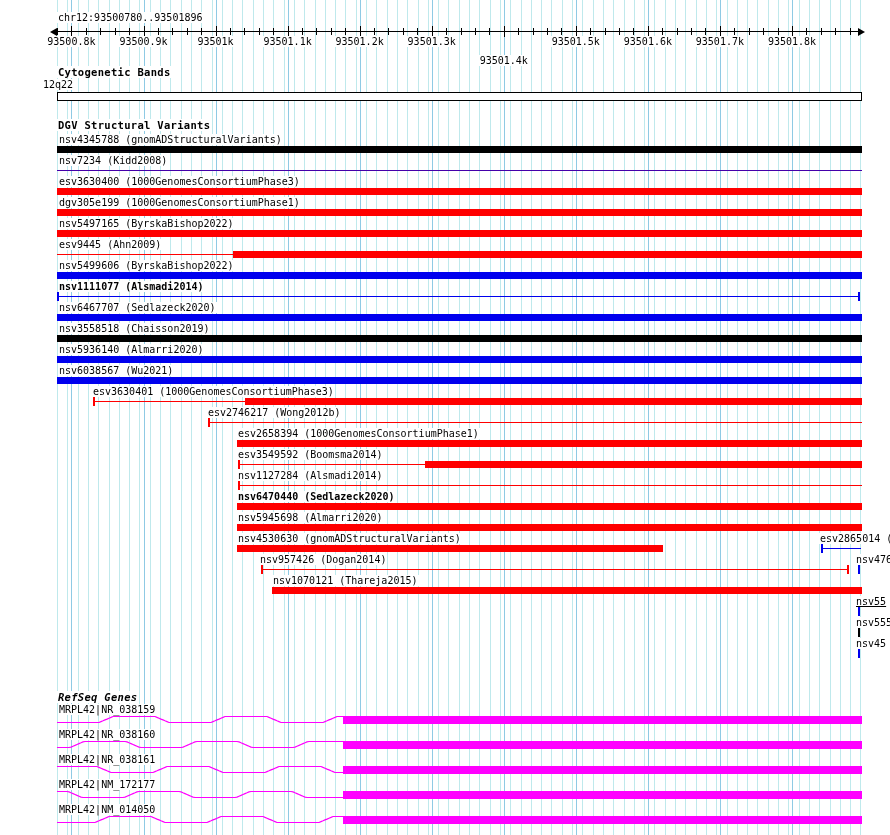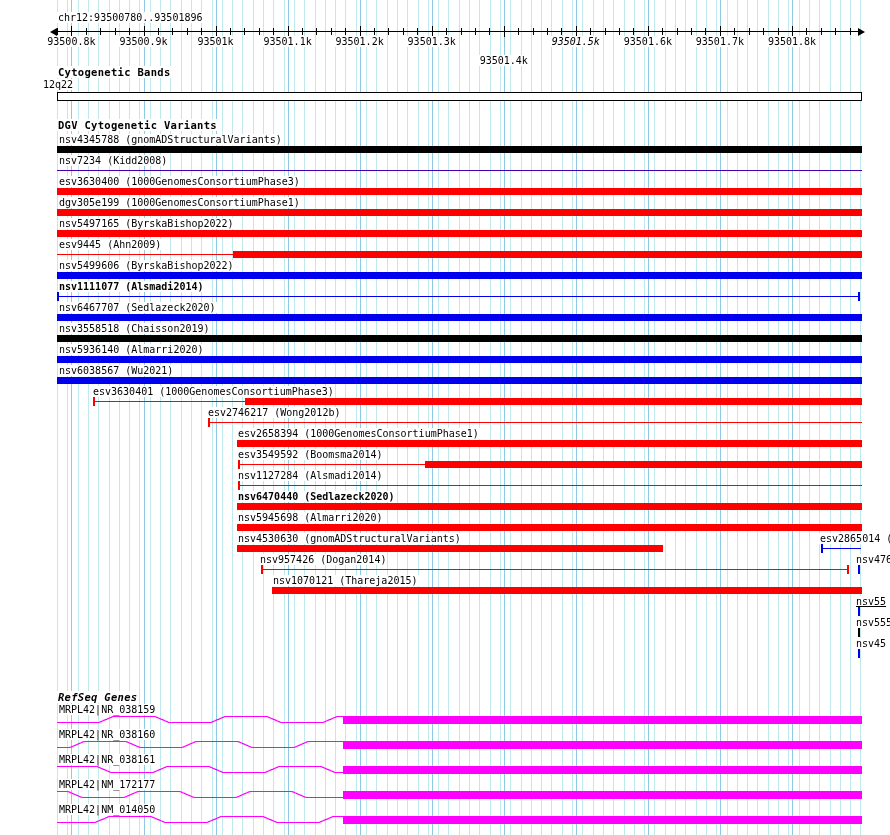--- a/index.html
+++ b/index.html
@@ -188,36 +188,36 @@
       <div class="rlabel" style="left: 215.5px; top: 36px;">93501k</div>
       <div class="rtick" style="left: 287.6px; top: 26px; height: 11px;"></div>
       <div class="rlabel" style="left: 287.6px; top: 36px;">93501.1k</div>
       <div class="rtick" style="left: 359.6px; top: 26px; height: 11px;"></div>
       <div class="rlabel" style="left: 359.6px; top: 36px;">93501.2k</div>
       <div class="rtick" style="left: 431.7px; top: 26px; height: 11px;"></div>
       <div class="rlabel" style="left: 431.7px; top: 36px;">93501.3k</div>
       <div class="rtick" style="left: 503.8px; top: 26px; height: 11px;"></div>
       <div class="rlabel" style="left: 503.8px; top: 36px; margin-top: 19px;">93501.4k</div>
       <div class="rtick" style="left: 575.8px; top: 26px; height: 11px;"></div>
-      <div class="rlabel" style="left: 575.8px; top: 36px; font-style: italic;">93501.5k</div>
+      <div class="rlabel" style="left: 575.8px; top: 36px;">93501.5k</div>
       <div class="rtick" style="left: 647.9px; top: 26px; height: 11px;"></div>
       <div class="rlabel" style="left: 647.9px; top: 36px;">93501.6k</div>
       <div class="rtick" style="left: 719.9px; top: 26px; height: 11px;"></div>
       <div class="rlabel" style="left: 719.9px; top: 36px;">93501.7k</div>
       <div class="rtick" style="left: 792px; top: 26px; height: 11px;"></div>
       <div class="rlabel" style="left: 792px; top: 36px;">93501.8k</div>
     </div>
 
   <div class="lbl" id="region-title">chr12:93500780..93501896</div>
 
   <div class="hdr" id="cyto-header">Cytogenetic Bands</div>
   <div class="lbl" id="cyto-band">12q22</div>
   <div id="cyto-box" style="left: 57px; top: 92px; width: 803px; height: 7px;"></div>
 
-  <div class="hdr" id="dgv-header">DGV Cytogenetic Variants</div>
+  <div class="hdr" id="dgv-header">DGV Structural Variants</div>
   <div id="dgv-layer">
       <div class="lbl" style="left: 58px; top: 134px;">nsv4345788 (gnomADStructuralVariants)</div>
       <div class="seg" style="background: rgb(0, 0, 0); left: 57px; width: 805px; top: 146px; height: 7px;"></div>
       <div class="lbl" style="left: 58px; top: 155px;">nsv7234 (Kidd2008)</div>
       <div class="seg" style="background: rgb(68, 0, 170); left: 57px; width: 805px; top: 170px; height: 1px;"></div>
       <div class="lbl" style="left: 58px; top: 176px;">esv3630400 (1000GenomesConsortiumPhase3)</div>
       <div class="seg" style="background: rgb(255, 0, 0); left: 57px; width: 805px; top: 188px; height: 7px;"></div>
       <div class="lbl" style="left: 58px; top: 197px;">dgv305e199 (1000GenomesConsortiumPhase1)</div>
       <div class="seg" style="background: rgb(255, 0, 0); left: 57px; width: 805px; top: 209px; height: 7px;"></div>
       <div class="lbl" style="left: 58px; top: 218px;">nsv5497165 (ByrskaBishop2022)</div>

